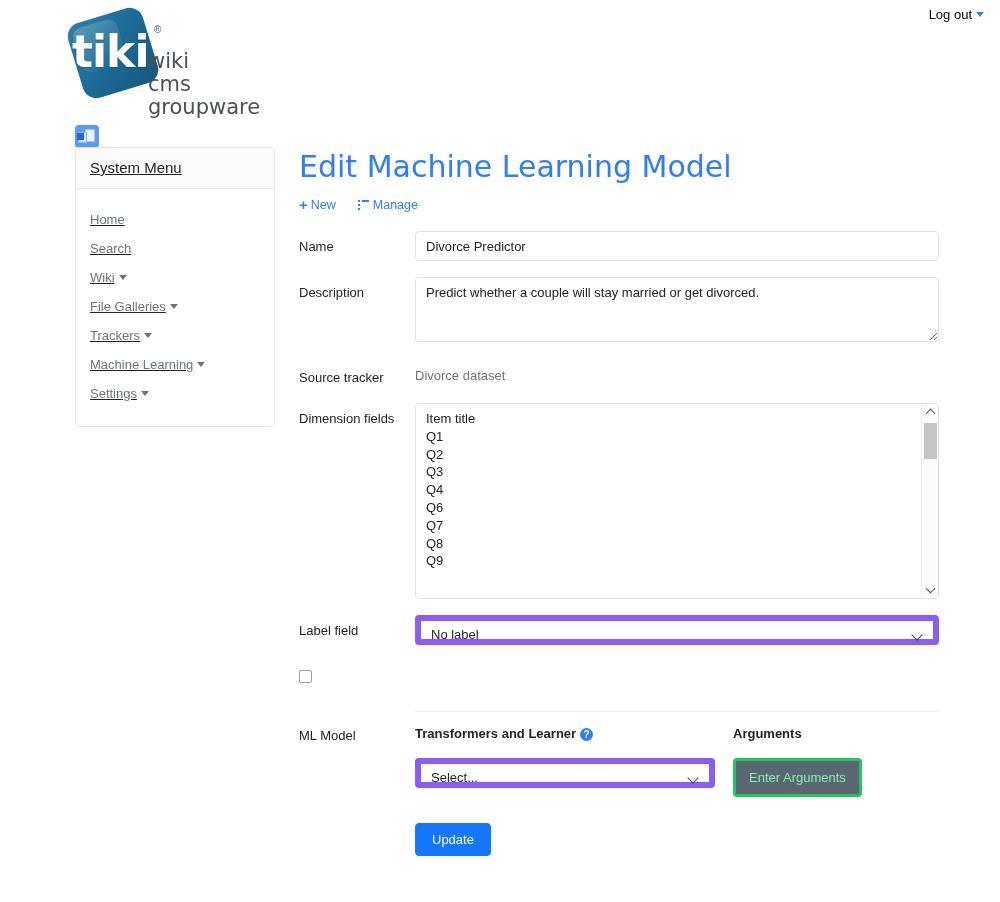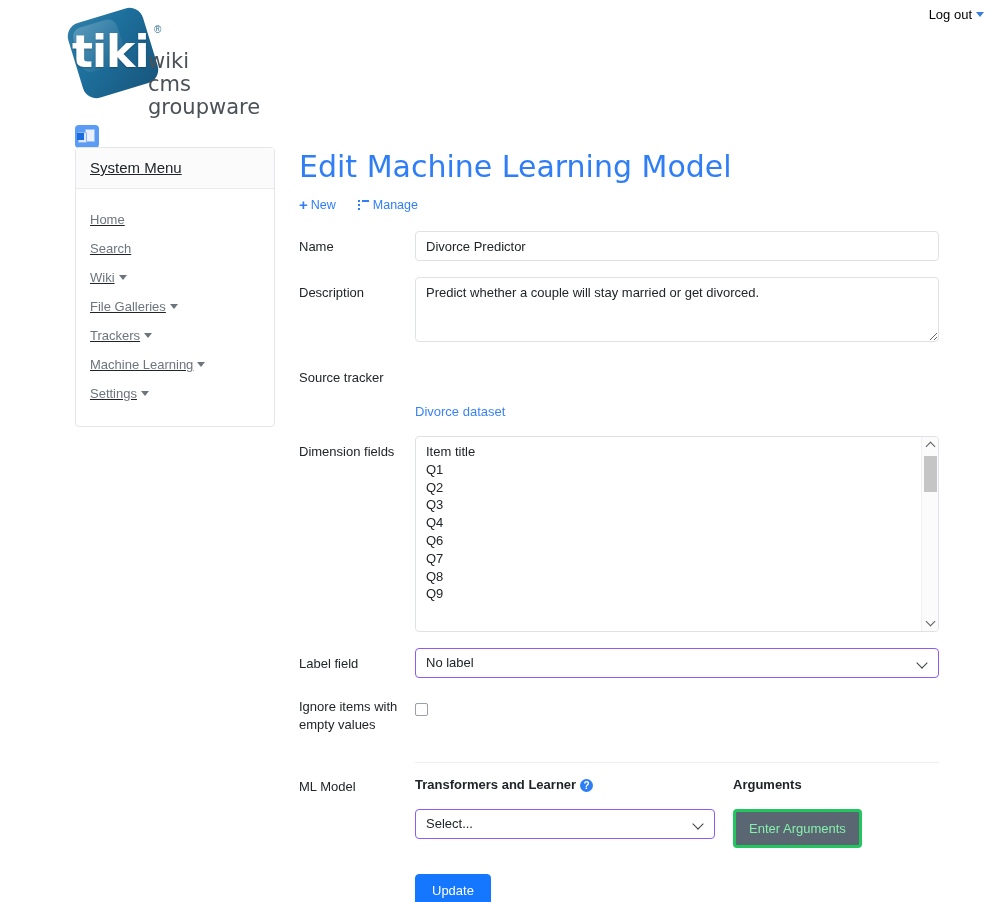--- a/index.html
+++ b/index.html
@@ -278,24 +278,23 @@
     background: #fff;
     resize: vertical;
     line-height: 18px;
     font-family: "Liberation Sans", sans-serif;
     outline: none;
   }
   .static-link {
     display: inline-block;
     padding-top: 6px;
     font-size: 13px;
-    color: #3b82f6;
+    color: #737373;
     text-decoration: none;
     cursor: pointer;
-    margin-top: 36px;
   }
 
   
   .listbox {
     position: relative;
     width: 100%;
     height: 196px;
     border: 1px solid #dee2e6;
     border-radius: 4px;
     background: #fff;
@@ -349,21 +348,21 @@
     height: 36px;
     background: #c5c5c5;
     cursor: pointer;
   }
 
   
   .select-box {
     position: relative;
     width: 100%;
     height: 30px;
-    border: 1px solid #8b5cf6;
+    border: 6px solid #8b5cf6;
     border-radius: 4px;
     background: #fff;
     cursor: pointer;
   }
   .select-box .sel-value {
     position: absolute;
     left: 10px;
     top: 6px;
     font-size: 13px;
     color: #212529;
@@ -575,21 +574,20 @@
     <div class="form-control-area">
       <div class="select-box">
         <span class="sel-value">No label</span>
         <span class="chev"></span>
       </div>
     </div>
   </div>
 
   
   <div class="form-row" style="margin-bottom:28px;">
-    <div class="form-label" style="padding-top:4px; width:100px; flex:0 0 116px;">Ignore items with empty values</div>
     <div class="form-control-area">
       <div class="checkbox"></div>
     </div>
   </div>
 
   
   <div class="form-row" style="margin-bottom:0;">
     <div class="form-label" style="padding-top:16px;">ML Model</div>
     <div class="form-control-area">
       <hr class="ml-divider">

